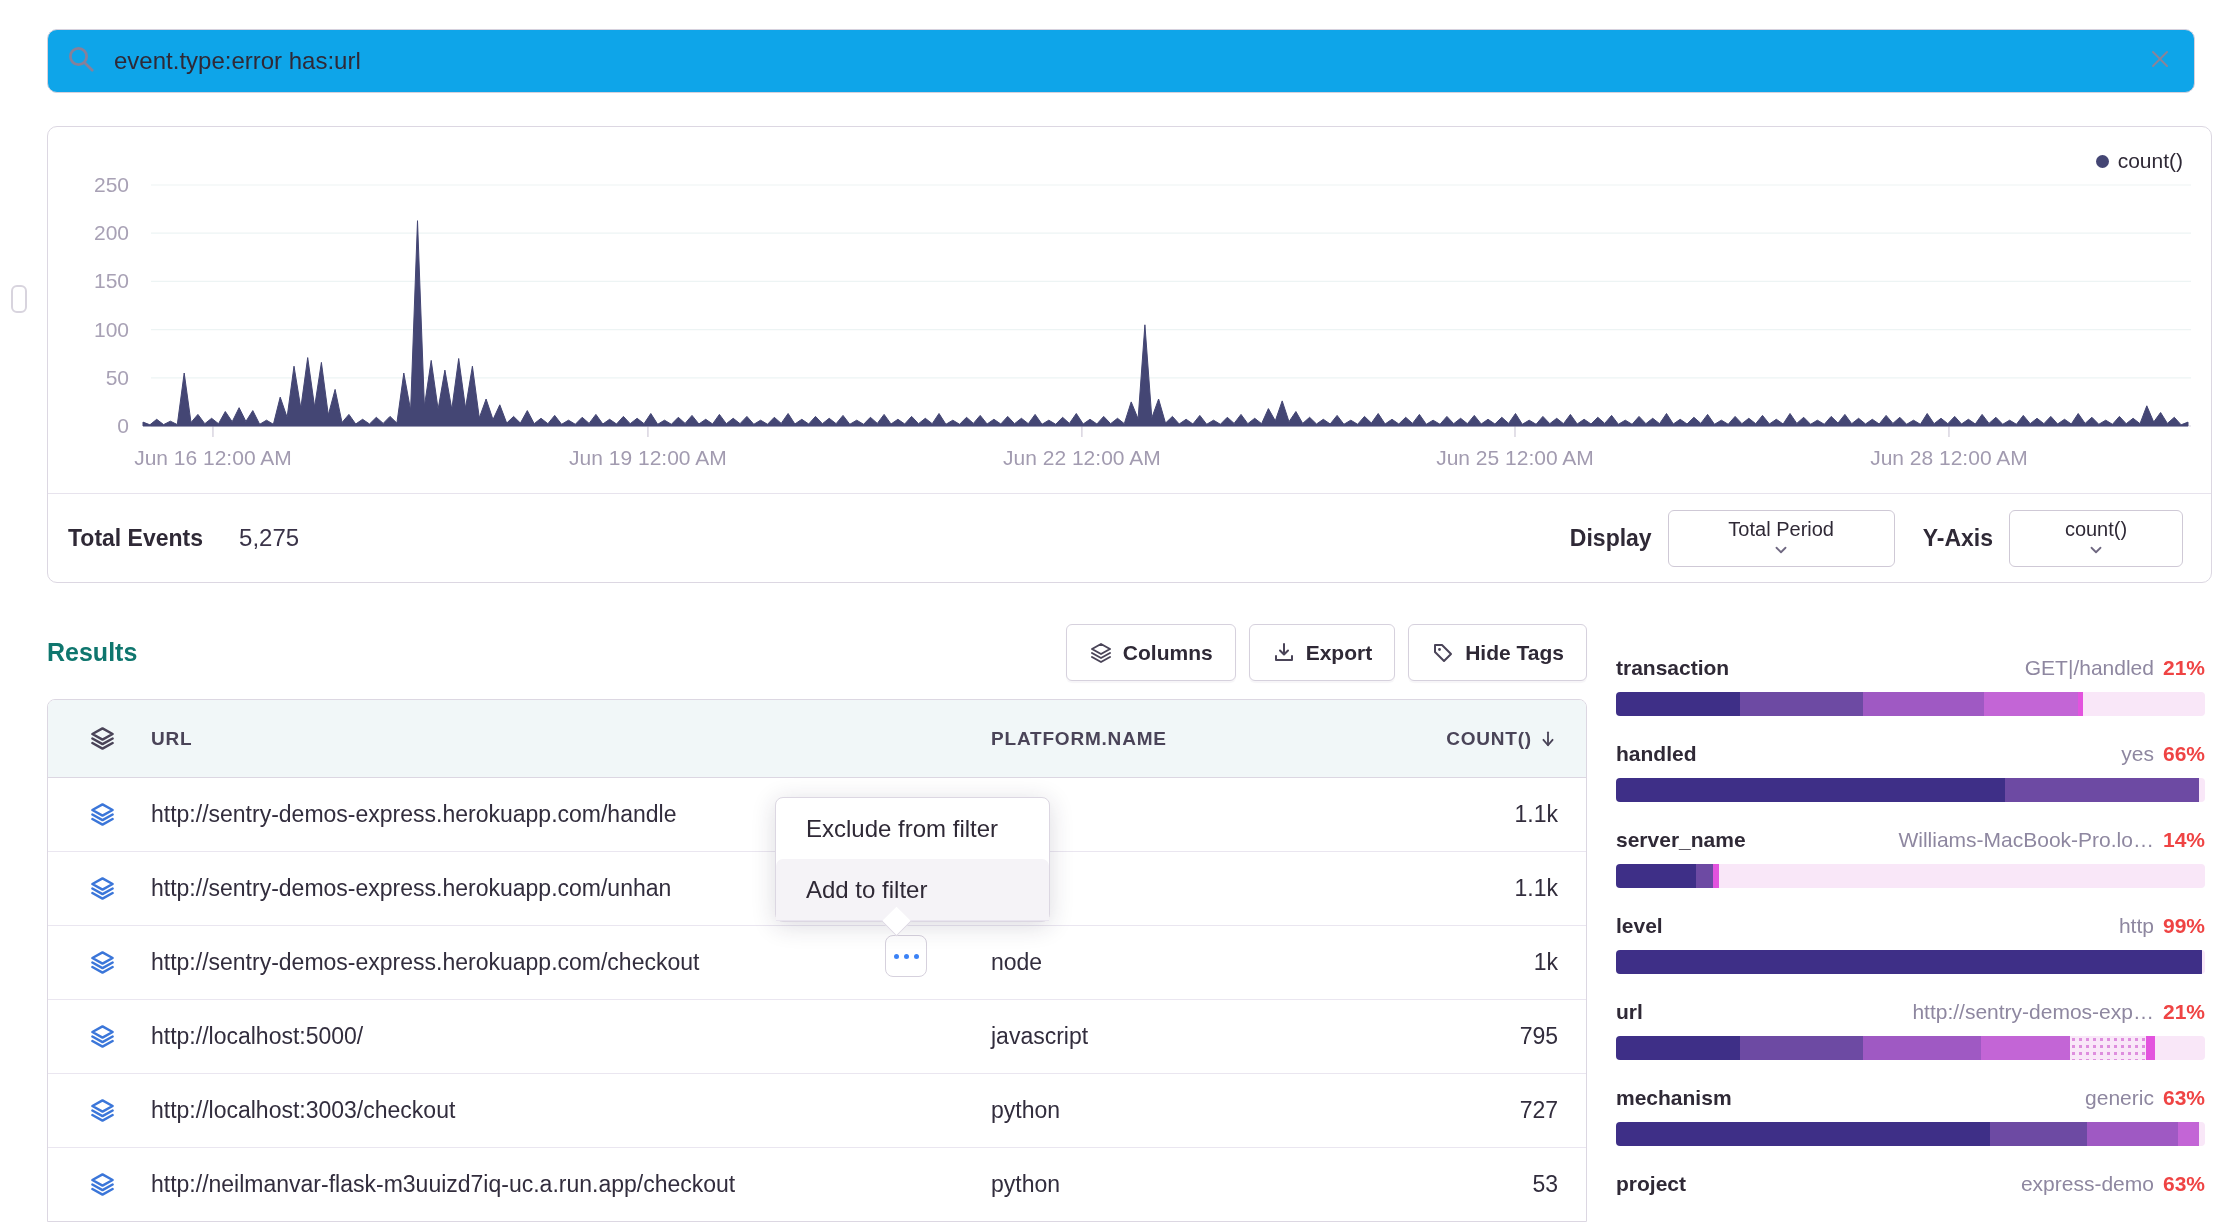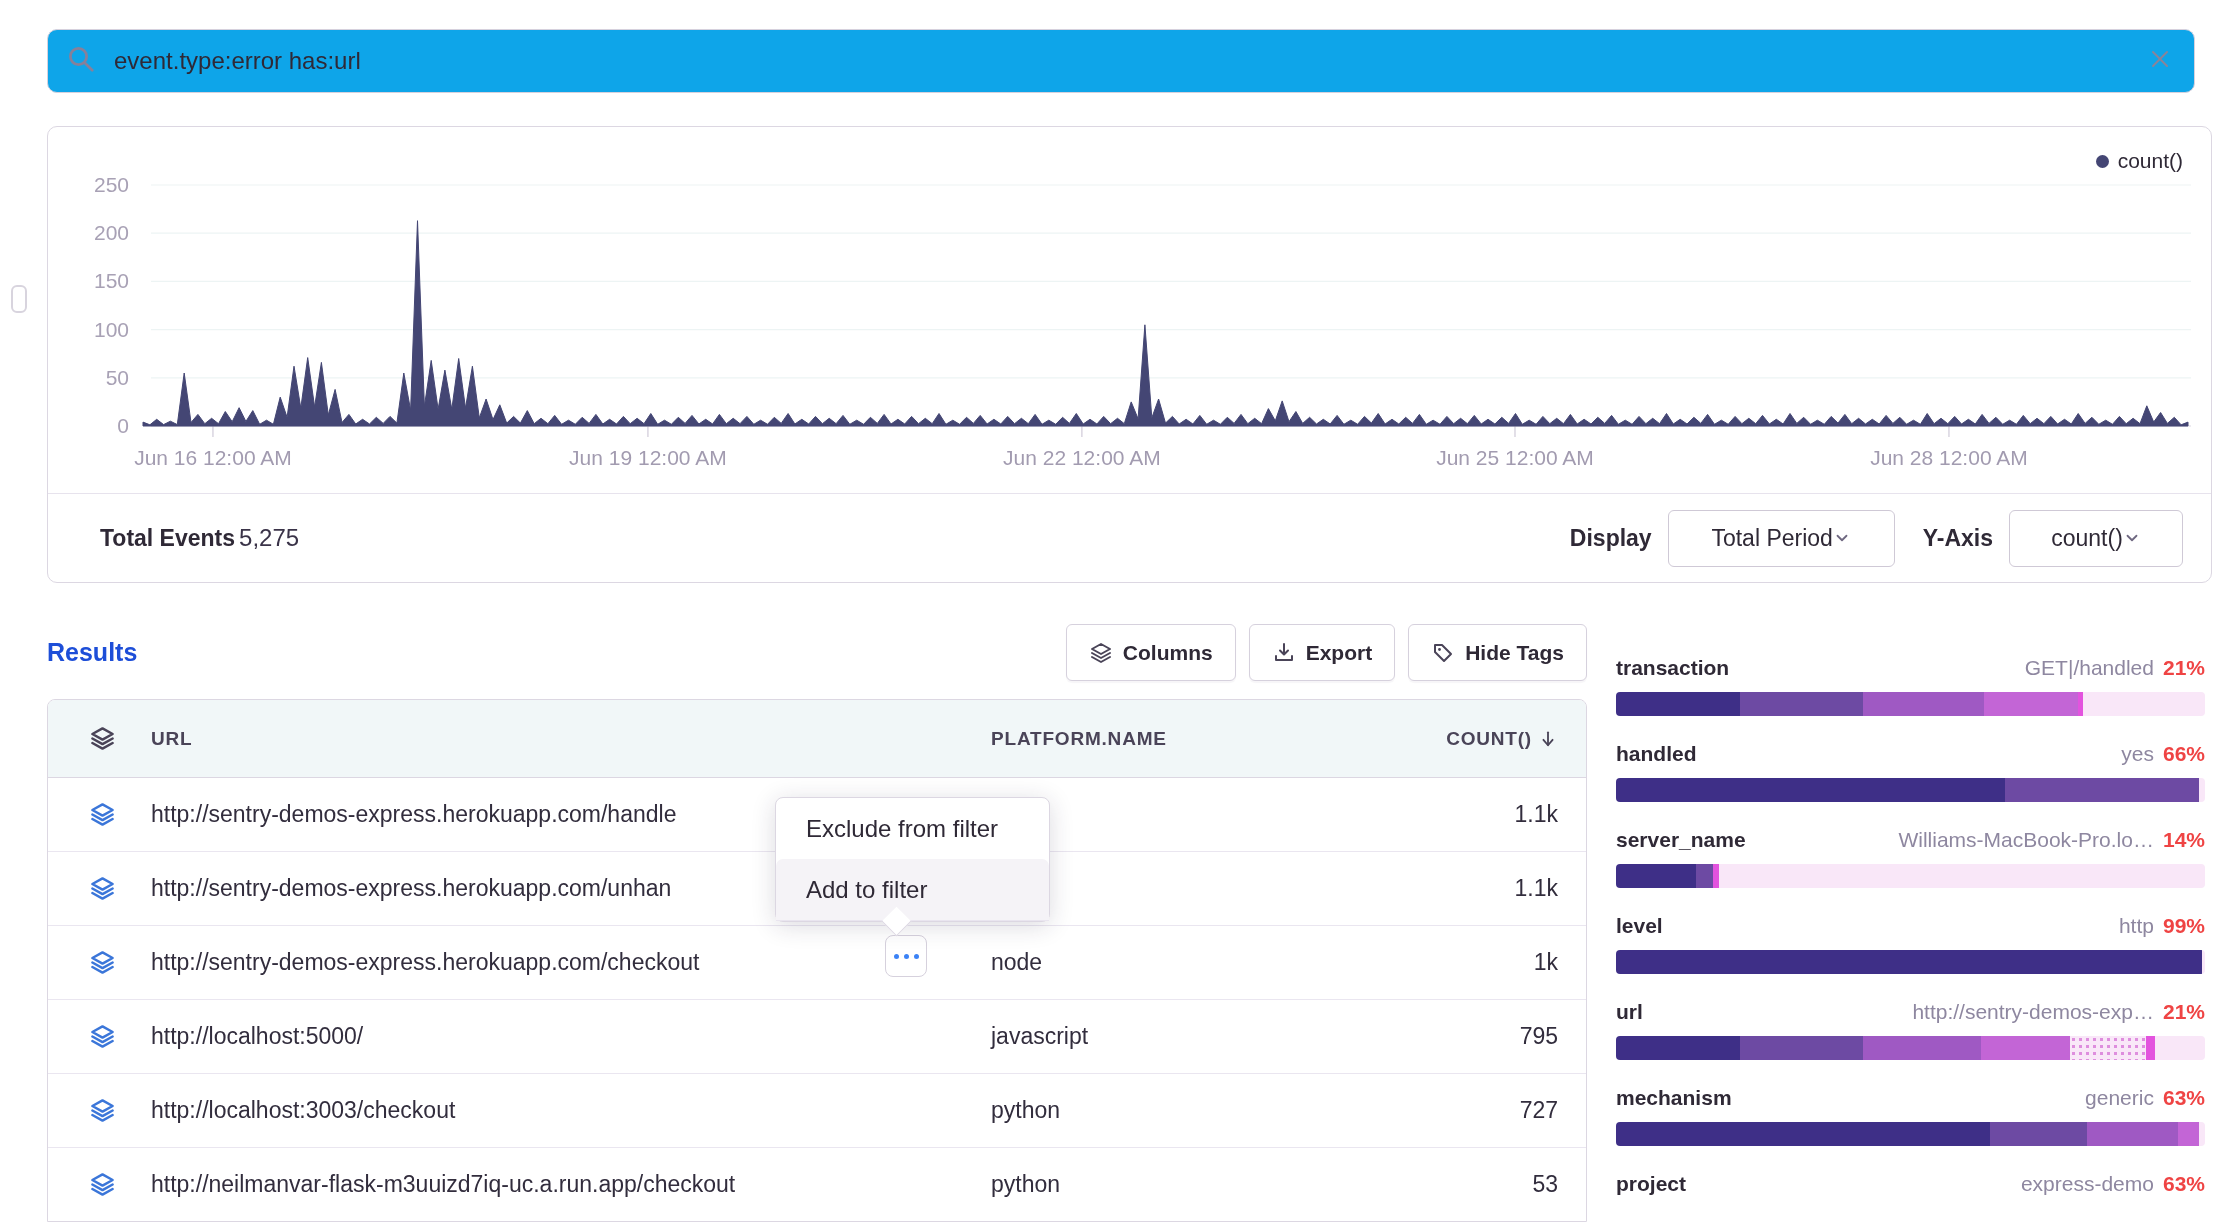--- a/index.html
+++ b/index.html
@@ -16,32 +16,32 @@
   .search-text{margin-left:18px;font-size:24px;color:#2f2936;flex:1 1 auto;white-space:nowrap;overflow:hidden;}
   .search-bar .clear{margin-right:22px;flex:0 0 auto;cursor:pointer;}
   
   .chart-panel{left:47px;top:126px;width:2165px;height:457px;border:1.5px solid #dcd7e2;border-radius:10px;background:#fff;box-sizing:border-box;}
   .legend{position:absolute;top:22px;right:28px;display:flex;align-items:center;gap:9px;font-size:21px;color:#2f2936;}
   .legend-dot{width:13px;height:13px;border-radius:50%;}
   #chart-svg{position:absolute;left:93px;top:34px;}
   .ylabel{position:absolute;width:70px;text-align:right;font-size:21px;color:#a8a1b5;height:26px;line-height:26px;}
   .xlabel{position:absolute;width:260px;text-align:center;font-size:21px;color:#a29bb0;height:26px;line-height:26px;top:318px;}
   .chart-footer{position:absolute;left:0;right:0;bottom:0;height:88px;border-top:1px solid #e7e3ed;display:flex;align-items:center;}
-  .cf-left{margin-left:52px;display:flex;align-items:baseline;gap:4px;}
+  .cf-left{margin-left:20px;display:flex;align-items:baseline;gap:36px;}
   .cf-total-label{font-weight:bold;font-size:23px;color:#2f2936;}
   .cf-total-value{font-size:24px;color:#3a3348;}
   .cf-right{margin-left:auto;margin-right:28px;display:flex;align-items:center;}
   .cf-label{font-weight:bold;font-size:23px;color:#2f2936;}
-  .dd-btn{height:57px;border:1.5px solid #cfc9d6;border-radius:6px;background:#fff;display:flex;align-items:center;justify-content:center;gap:0;font-size:23px;color:#2f2936;box-sizing:border-box;cursor:pointer;}
+  .dd-btn{height:57px;border:1.5px solid #cfc9d6;border-radius:6px;background:#fff;display:flex;align-items:center;justify-content:center;gap:0;font-size:20px;color:#2f2936;box-sizing:border-box;cursor:pointer;flex-direction:column;}
   .dd-display{width:227px;margin-left:16px;margin-right:28px;}
   .dd-yaxis{width:174px;margin-left:16px;}
   
   .results{left:47px;top:624px;width:1540px;}
   .results-header{display:flex;align-items:center;height:57px;}
-  .results-title{font-size:25px;font-weight:bold;color:#1d4ed8;}
+  .results-title{font-size:25px;font-weight:bold;color:#0f766e;}
   .btn-group{margin-left:auto;display:flex;gap:13px;}
   .btn{height:57px;padding:16px 22px;border:1.5px solid #d6d1dd;border-radius:6px;background:#fff;display:flex;align-items:center;gap:10px;font-size:21px;font-weight:600;color:#2f2936;box-sizing:border-box;box-shadow:0 2px 1px rgba(45,0,85,0.04);cursor:pointer;}
   .table{margin-top:18px;border:1.5px solid #dcd7e2;border-radius:8px 8px 0 0;overflow:hidden;background:#fff;}
   .thead{height:77px;background:#f1f7f8;border-bottom:1px solid #dcd7e2;position:relative;}
   .th{position:absolute;top:0;height:77px;line-height:77px;font-size:19px;font-weight:bold;letter-spacing:.8px;color:#4a4458;text-transform:uppercase;}
   .th-icon{left:41px;top:25px;height:auto;line-height:normal;}
   .th-url{left:103px;}
   .th-platform{left:943px;}
   .th-count{right:28px;display:flex;align-items:center;gap:6px;}
   .trow{height:73px;position:relative;border-top:1px solid #eae6f0;background:#fff;}

